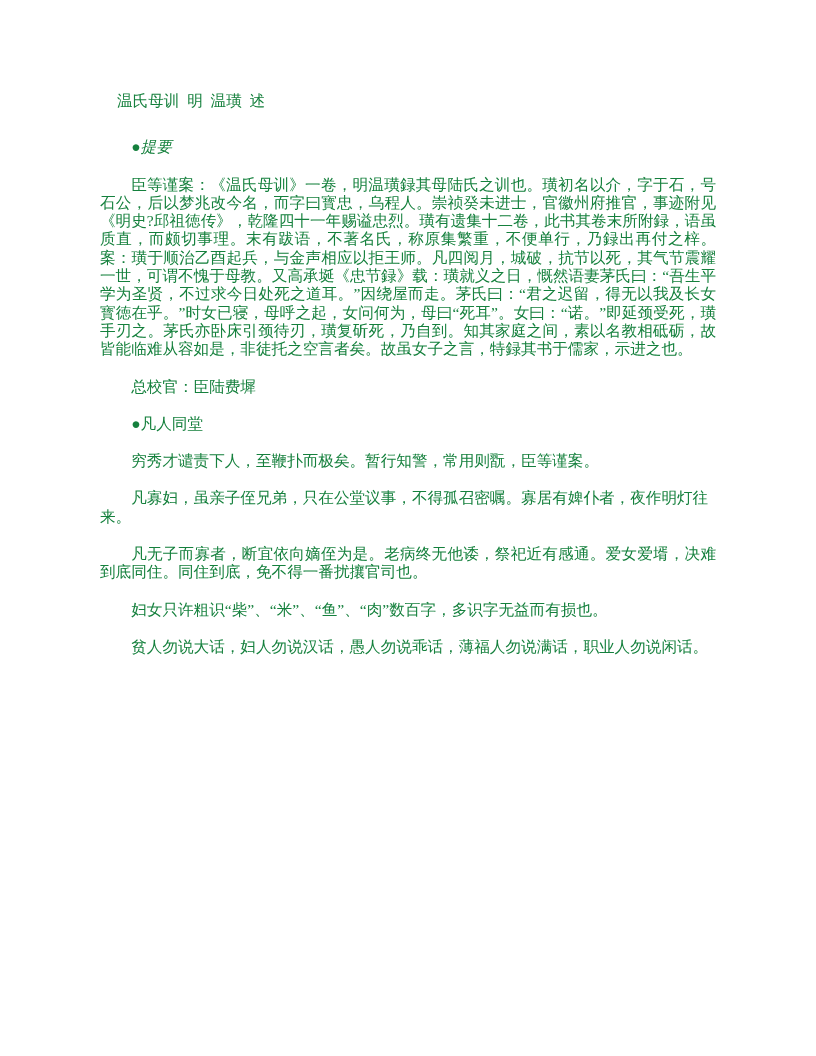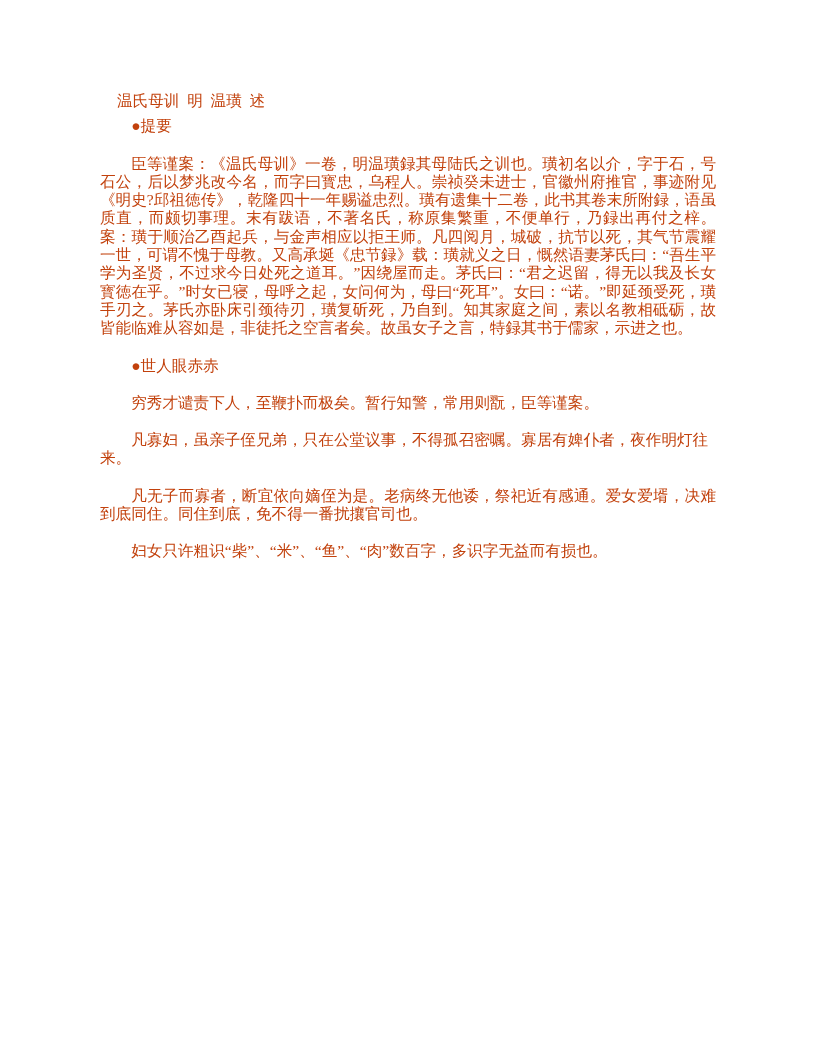--- a/index.html
+++ b/index.html
@@ -5,21 +5,21 @@
   html, body {
     margin: 0;
     padding: 0;
     background: #ffffff;
   }
   .page {
     position: relative;
     width: 816px;
     height: 1056px;
     background: #ffffff;
-    color: #c2410c;
+    color: #15803d;
     font-family: "Liberation Serif", "DejaVu Serif", serif;
     overflow: hidden;
   }
   .content {
     position: absolute;
     left: 100px;
     top: 92px;
     width: 616px;
     font-size: 15.6px;
     line-height: 18.3px;
@@ -30,21 +30,22 @@
     text-indent: 2em;
     padding: 0;
   }
   .doc-title {
     margin: 0;
     text-indent: 17px;
     text-align: left;
     word-spacing: 0.25em;
   }
   .mt-lg {
-    margin-top: 7px;
+    margin-top: 28px;
+    font-style: italic;
   }
   .single {
     text-align: left;
   }
   .bullet {
     display: inline;
   }
 </style>
 </head>
 <body>
@@ -53,30 +54,32 @@
   <div class="content">
 
     <p class="doc-title">温氏母训 明 温璜 述</p>
 
     <p class="block mt-lg single"><span class="bullet">●</span><span>提要</span></p>
 
     <p class="block">臣等谨案：《温氏母训》一卷，明温璜録其母陆氏之训也。璜初名以介，字于石，号石公，后以梦兆改今名，而字曰寳忠，乌程人。崇祯癸未进士，官徽州府推官，事迹附见《明史?邱祖徳传》，乾隆四十一年赐谥忠烈。璜有遗集十二卷，此书其卷末所附録，语虽质直，而颇切事理。末有跋语，不著名氏，称原集繁重，不便单行，乃録出再付之梓。案：璜于顺治乙酉起兵，与金声相应以拒王师。凡四阅月，城破，抗节以死，其气节震耀一世，可谓不愧于母教。又高承埏《忠节録》载：璜就义之日，慨然语妻茅氏曰：“吾生平学为圣贤，不过求今日处死之道耳。”因绕屋而走。茅氏曰：“君之迟留，得无以我及长女寳徳在乎。”时女已寝，母呼之起，女问何为，母曰“死耳”。女曰：“诺。”即延颈受死，璜手刃之。茅氏亦卧床引颈待刃，璜复斫死，乃自到。知其家庭之间，素以名教相砥砺，故皆能临难从容如是，非徒托之空言者矣。故虽女子之言，特録其书于儒家，示进之也。</p>
 
 
 
+    <p class="block single">总校官：臣陆费墀</p>
 
-    <p class="block single"><span class="bullet">●</span><span>世人眼赤赤</span></p>
+    <p class="block single"><span class="bullet">●</span><span>凡人同堂</span></p>
 
     <p class="block single">穷秀才谴责下人，至鞭扑而极矣。暂行知警，常用则翫，臣等谨案。</p>
 
 
     <p class="block single">凡寡妇，虽亲子侄兄弟，只在公堂议事，不得孤召密嘱。寡居有婢仆者，夜作明灯往来。</p>
 
     <p class="block">凡无子而寡者，断宜依向嫡侄为是。老病终无他诿，祭祀近有感通。爱女爱壻，决难到底同住。同住到底，免不得一番扰攘官司也。</p>
 
 
     <p class="block single">妇女只许粗识“柴”、“米”、“鱼”、“肉”数百字，多识字无益而有损也。</p>
 
+    <p class="block single">贫人勿说大话，妇人勿说汉话，愚人勿说乖话，薄福人勿说满话，职业人勿说闲话。</p>
 
 
 
   </div>
 </div>
 
 </body></html>

